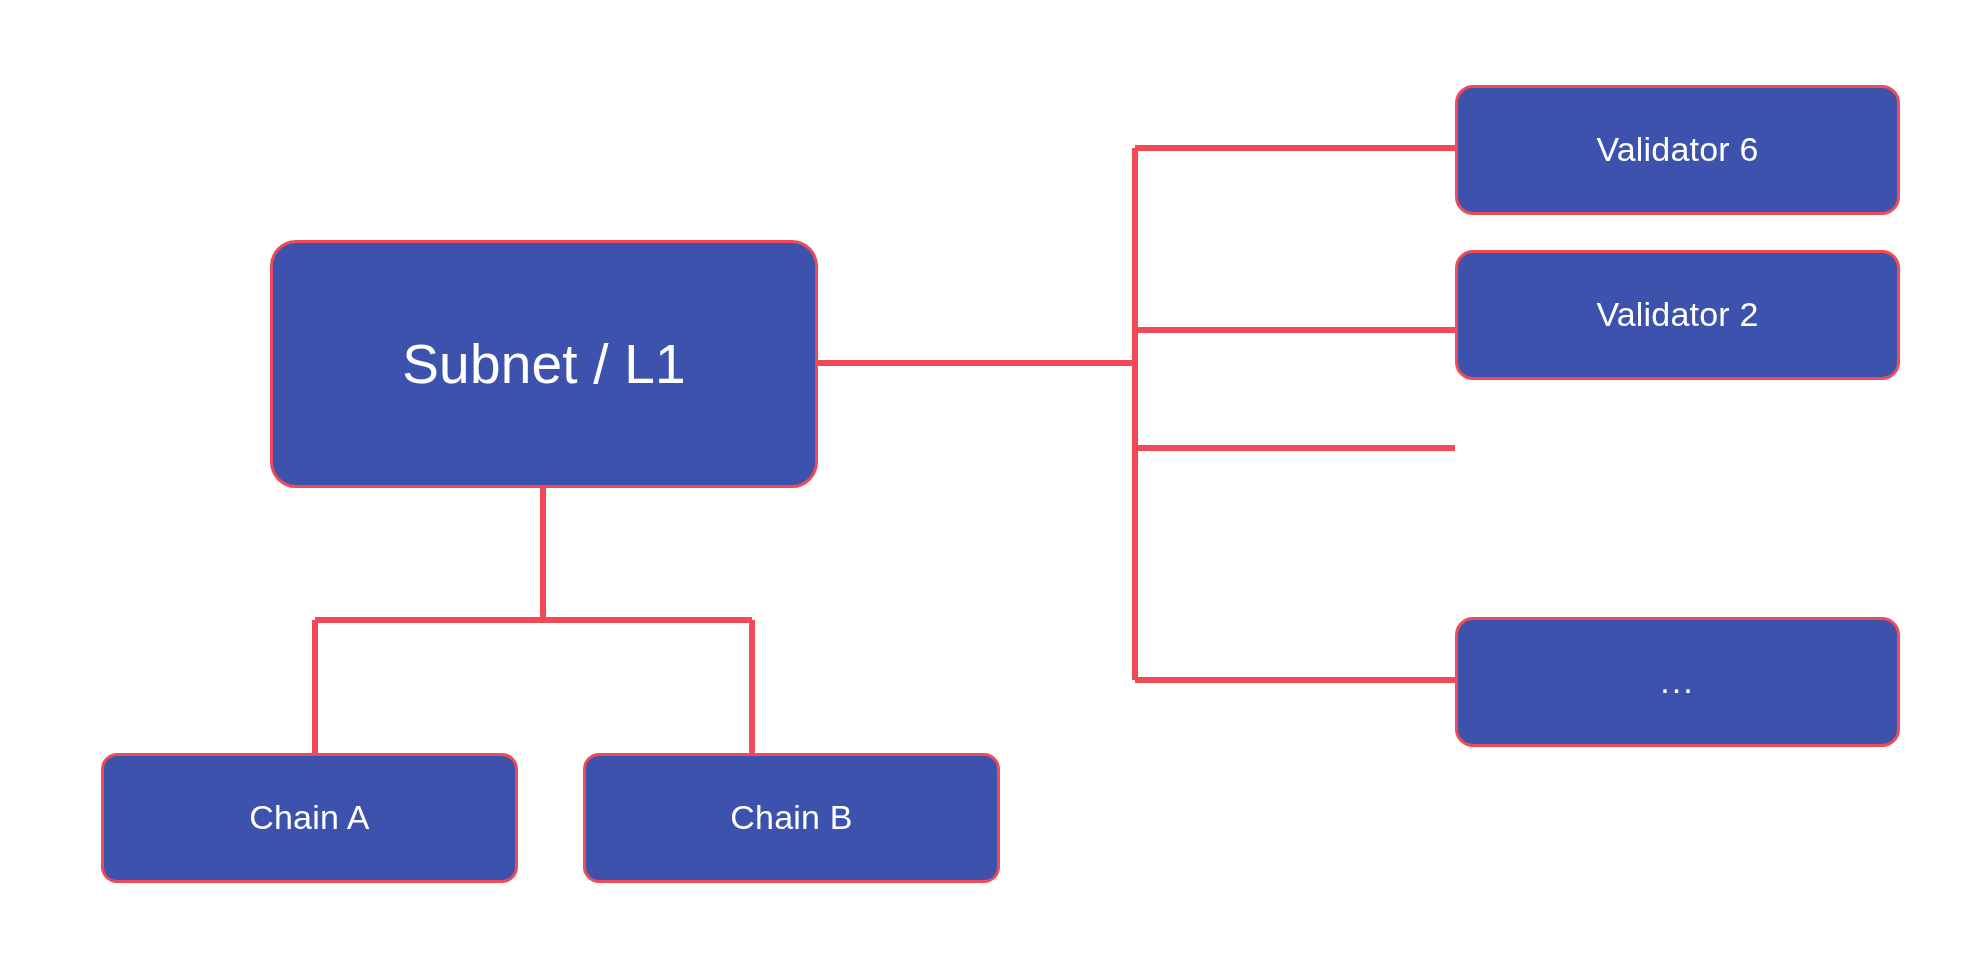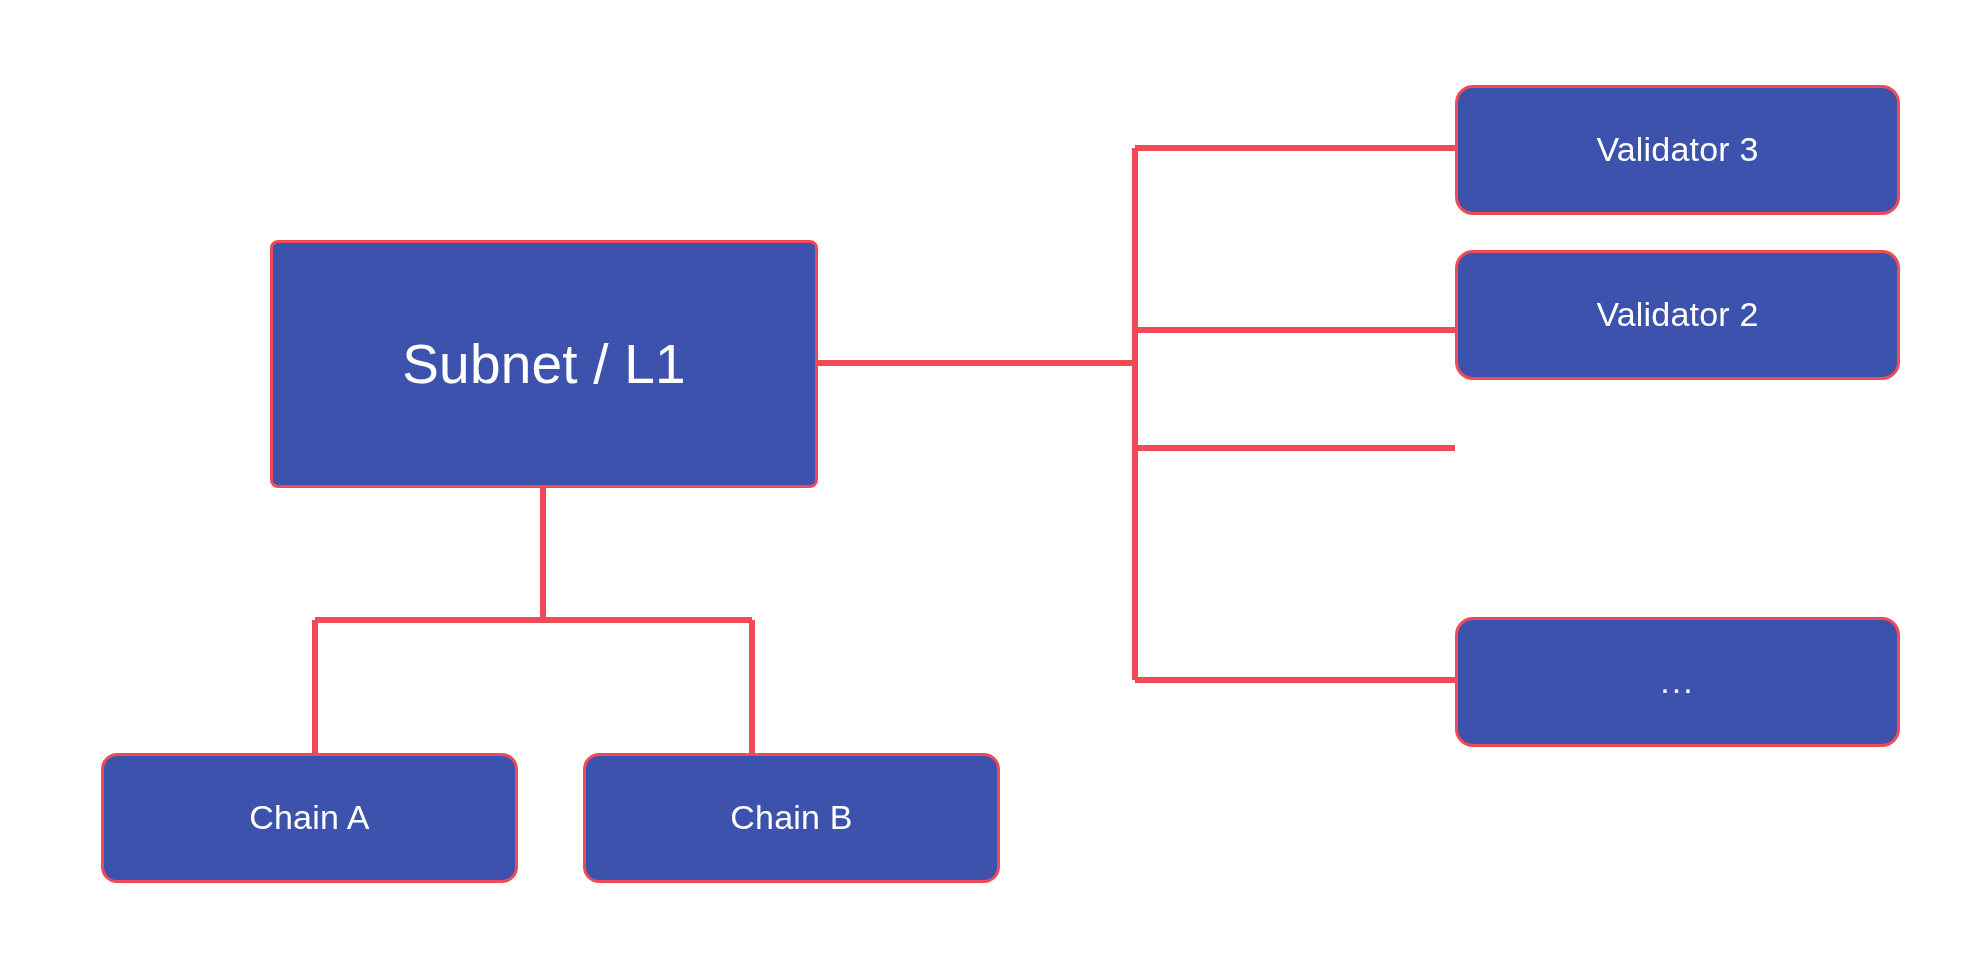--- a/index.html
+++ b/index.html
@@ -37,21 +37,21 @@
     text-align: center;
     line-height: 1.1;
     letter-spacing: 0.2px;
     z-index: 2;
   }
   .node-root {
     left: 270px;
     top: 240px;
     width: 548px;
     height: 248px;
-    border-radius: 8px;
+    border-radius: 26px;
     font-size: 55px;
   }
   .node-chain {
     width: 417px;
     height: 130px;
     font-size: 34px;
     border-radius: 16px;
   }
   .node-chain-a { left: 101px; top: 753px; }
   .node-chain-b { left: 583px; top: 753px; }
@@ -100,21 +100,21 @@
 
   <div class="node node-chain node-chain-a">
     <span>Chain A</span>
   </div>
 
   <div class="node node-chain node-chain-b">
     <span>Chain B</span>
   </div>
 
   <div class="node node-validator node-v1">
-    <span>Validator 3</span>
+    <span>Validator 6</span>
   </div>
 
   <div class="node node-validator node-v2">
     <span>Validator 2</span>
   </div>
 
 
   <div class="node node-validator node-v4">
     <span class="node-ellipsis">...</span>
   </div>

